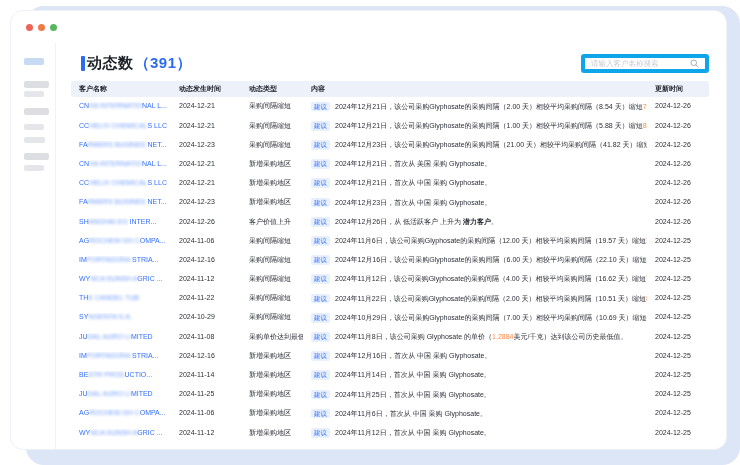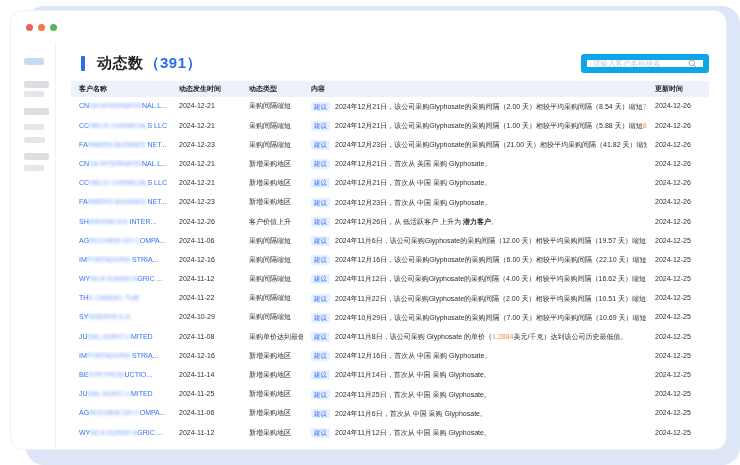--- a/index.html
+++ b/index.html
@@ -26,25 +26,25 @@
   .sb-bar:nth-of-type(1){ top:15px; width:20px; height:7px; background:#c7daf4; }
   .sb-bar:nth-of-type(2){ top:38px;  width:25px; height:7px; }
   .sb-bar:nth-of-type(3){ top:48px;  width:20px; background:#e4e6ea; }
   .sb-bar:nth-of-type(4){ top:65px;  width:25px; height:7px; }
   .sb-bar:nth-of-type(5){ top:81px;  width:20px; background:#e4e6ea; }
   .sb-bar:nth-of-type(6){ top:94px;  width:21px; background:#e4e6ea; }
   .sb-bar:nth-of-type(7){ top:110px; width:25px; height:7px; }
   .sb-bar:nth-of-type(8){ top:122px; width:20px; background:#e4e6ea; }
   .main{ flex:1; padding:0 17px 0 15px; position:relative; min-width:0; }
   .page-head{ display:flex; align-items:center; justify-content:space-between; margin-top:8px; height:24px; }
-  .title-wrap{ display:flex; align-items:center; gap:12px; padding-left:10px; }
+  .title-wrap{ display:flex; align-items:center; gap:2px; padding-left:10px; }
   .accent{ width:4px; height:15px; border-radius:1px; background:var(--accent,#2b6bf3); }
   h1{ font-size:15px; font-weight:bold; color:#1d2127; margin:0; letter-spacing:.5px; white-space:nowrap; }
   h1 .count{ color:var(--accent,#2b6bf3); margin-left:1px; }
-  .search{ width:128px; height:19px; border:6px solid #0ea5e9; border-radius:3px;
+  .search{ width:128px; height:19px; border:4px solid #0ea5e9; border-radius:3px;
            display:flex; align-items:center; padding:0 6px; gap:4px; background:#fff; }
   .search input{ border:none; outline:none; flex:1; min-width:0; font-size:7.5px; color:#333; padding:0; background:transparent; }
   .search input::placeholder{ color:#c6cad2; }
   .search svg{ flex:0 0 auto; }
   .table{ margin-top:6px; }
   .thead,.tr{ display:grid; grid-template-columns:100px 70px 62px 1fr 62px; align-items:center; }
   .thead{ background:var(--header-bg,#edf1fa); height:16px; border-radius:2px; }
   .th{ font-size:7px; font-weight:bold; color:#20242b; padding-left:8px; white-space:nowrap; overflow:hidden; }
   .tr{ height:19.2px; }
   .td{ font-size:7px; color:#2a2e36; padding-left:8px; white-space:nowrap; overflow:hidden; line-height:1.2; }

